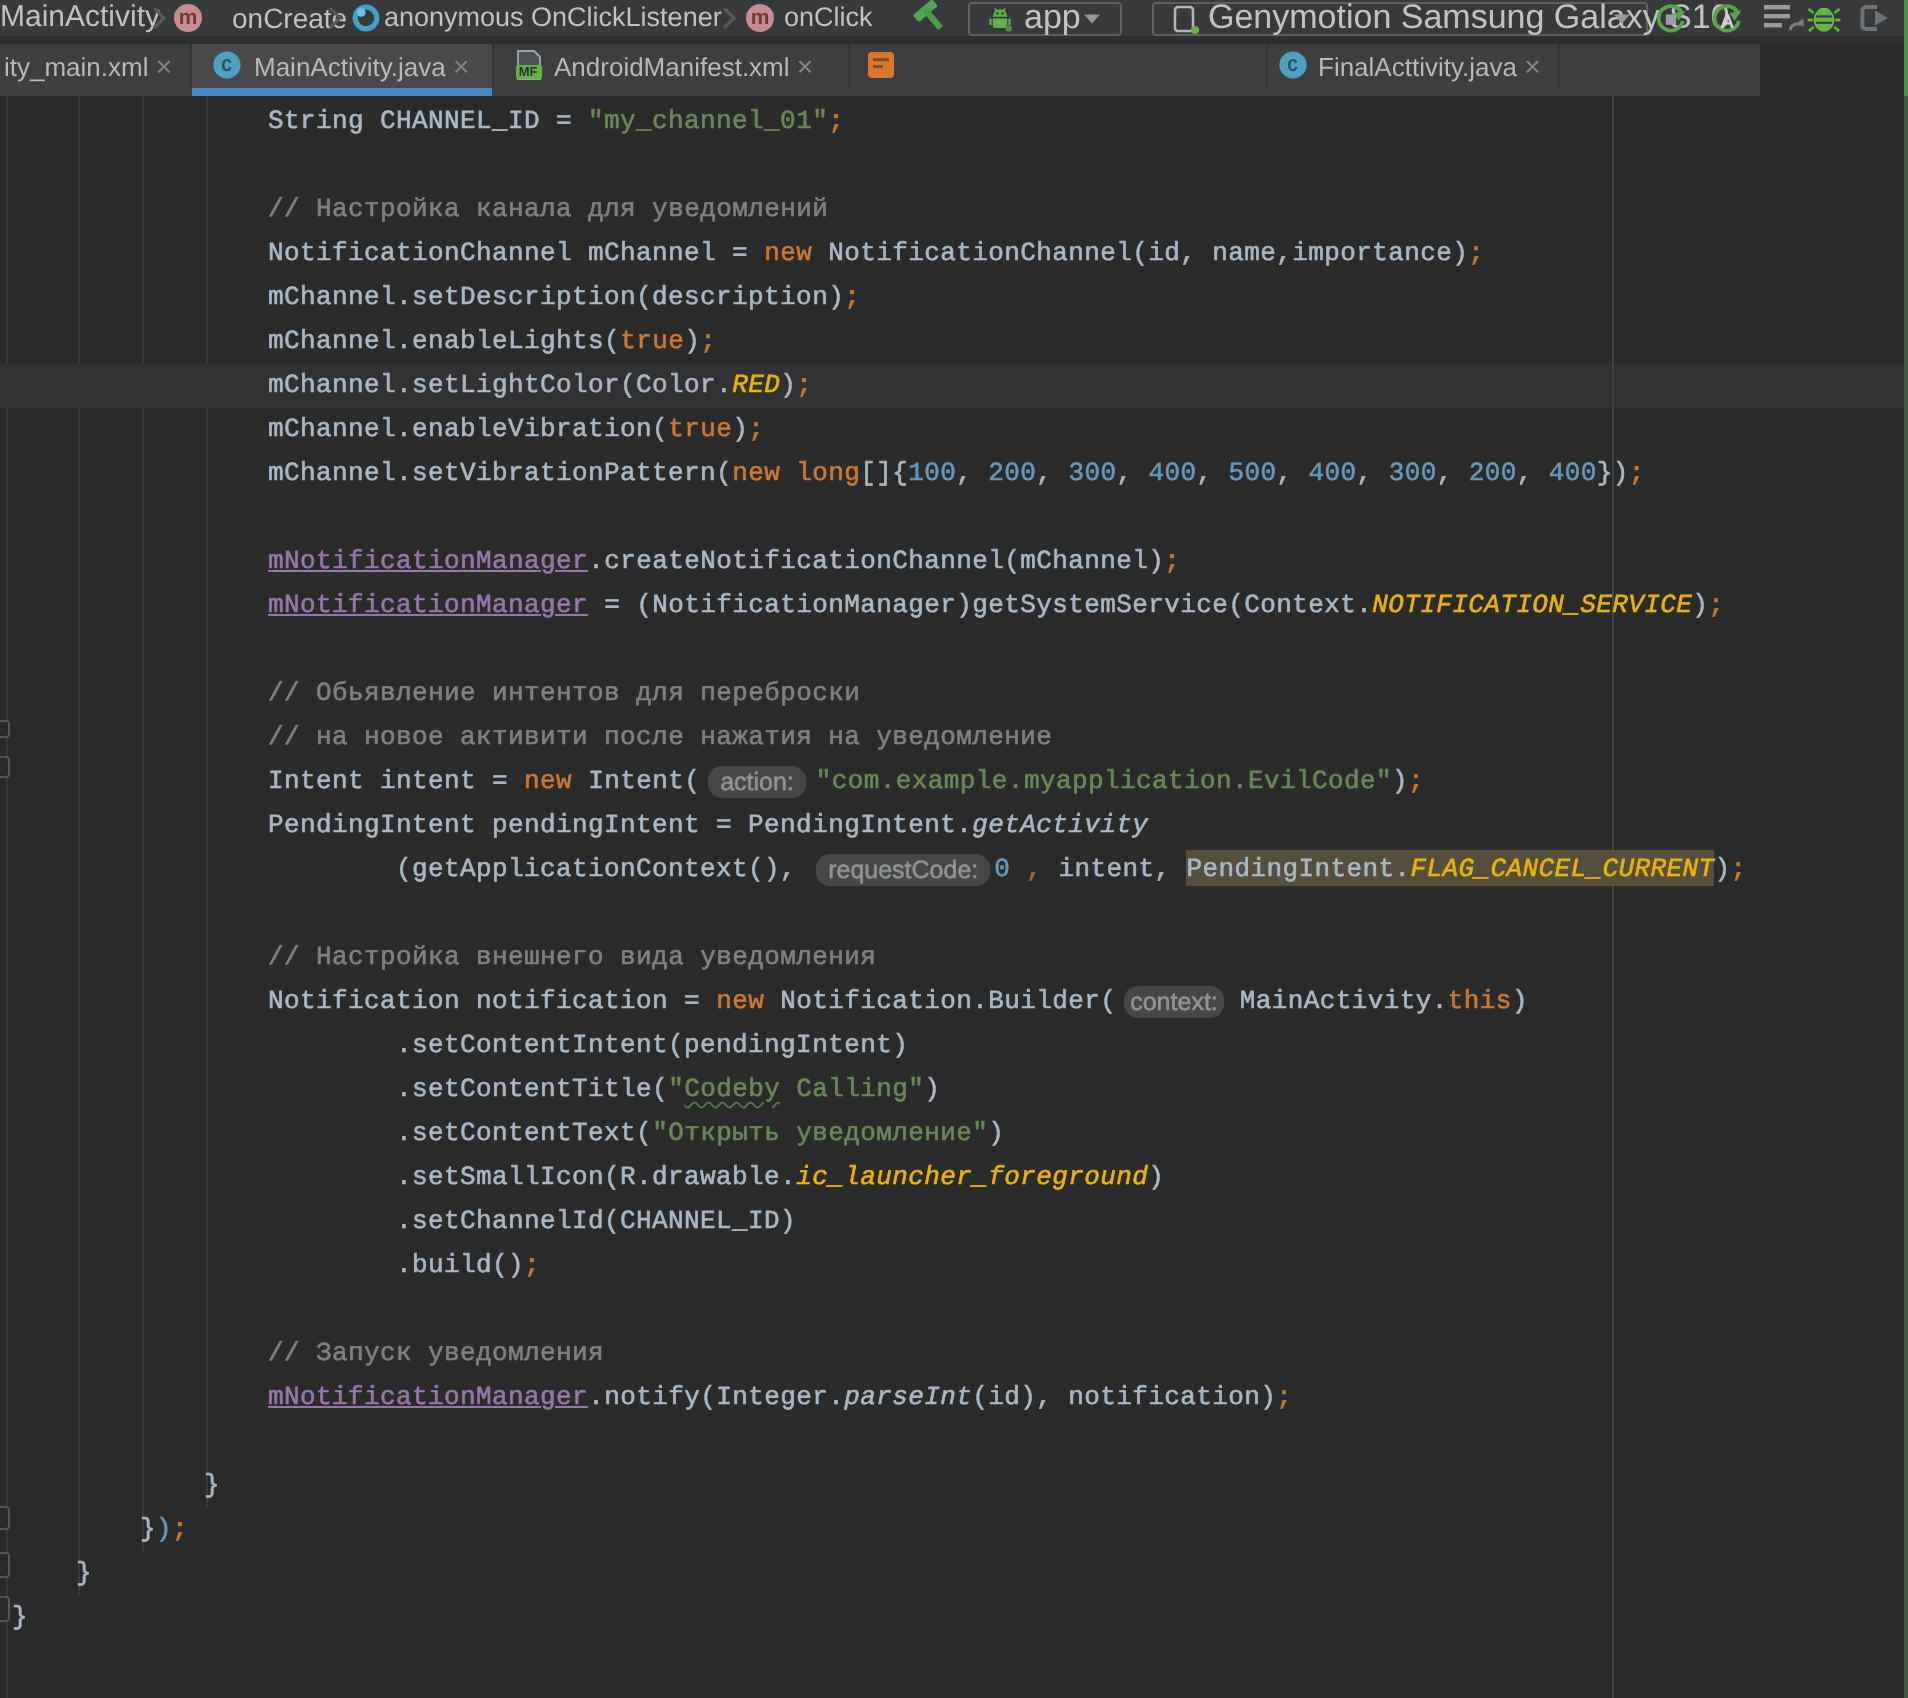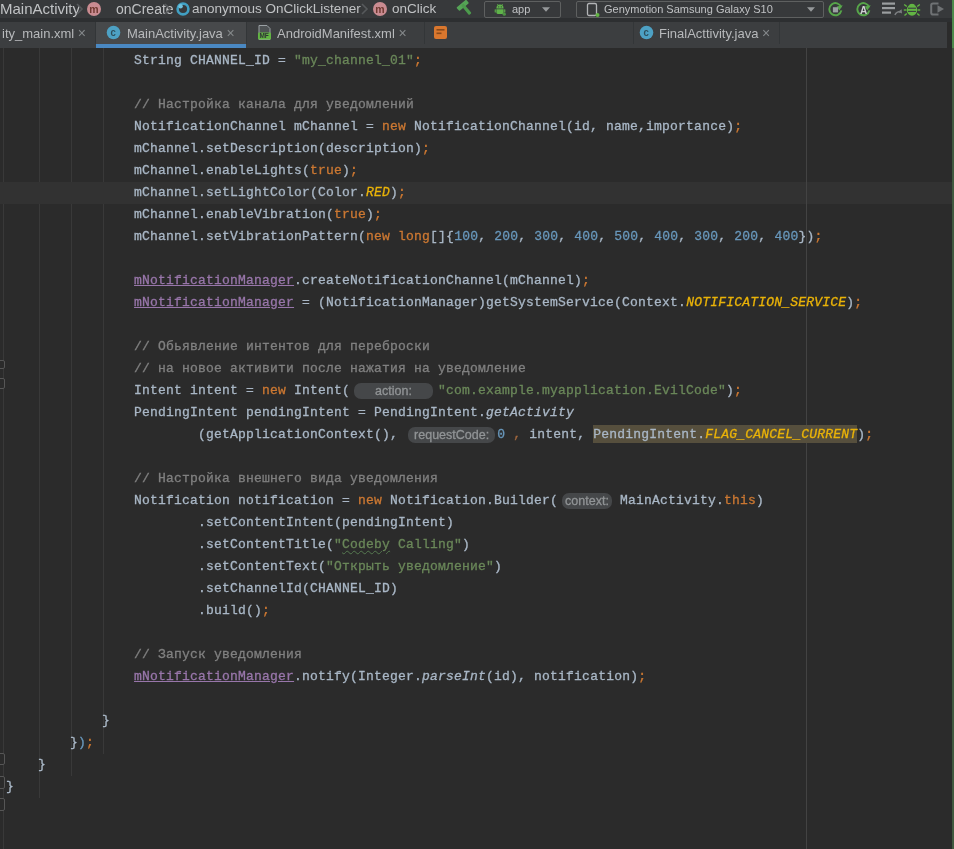--- a/index.html
+++ b/index.html
@@ -1,23 +1,23 @@
 <!DOCTYPE html>
 <html><head><meta charset="utf-8">
 <style>
 *{margin:0;padding:0;box-sizing:border-box}
 html,body{width:954px;height:849px;overflow:hidden;background:#2b2b2b}
 body{font-family:"Liberation Sans",sans-serif;position:relative}
 
 #nav{position:absolute;left:0;top:0;width:954px;height:18px;background:#37393b}
-#nav .t{position:absolute;top:0;height:18px;line-height:18px;font-size:11px;color:#c0c2c4;white-space:nowrap}
+#nav .t{position:absolute;top:0;height:18px;line-height:18px;font-size:17px;color:#c0c2c4;white-space:nowrap}
 .micon{position:absolute;top:2px;width:14px;height:14px;border-radius:50%;background:#c98b91;color:#703a31;
  font-size:10.5px;font-weight:bold;text-align:center;line-height:14px;font-family:"Liberation Sans",sans-serif}
 
-#tabs{position:absolute;left:0;top:18px;width:947px;height:30px;background:#3c3e40}
+#tabs{position:absolute;left:0;top:18px;width:880px;height:30px;background:#3c3e40}
 .tab{position:absolute;top:3.5px;height:23px;line-height:22px;font-size:13px;color:#b7b9bb;white-space:nowrap}
 .tabsep{position:absolute;top:3.5px;height:22.5px;width:1px;background:#333638}
 #activetab{position:absolute;top:3.5px;height:22.5px;background:#47494b}
 #underline{position:absolute;top:26px;height:4px;background:#4a88c2}
 .x{color:#85898b;font-size:14px}
 
 #editor{position:absolute;left:0;top:48px;width:954px;height:801px;background:#2b2b2b}
 .vg{position:absolute;width:1px;background:#393939;top:0}
 #caretline{position:absolute;left:0;top:134px;width:954px;height:22px;background:#323232}
 #marginline{position:absolute;left:806px;top:0;width:1px;height:801px;background:#434343}
@@ -58,29 +58,30 @@
 <div class="ln">                mChannel.enableLights(<span class="k">true</span>)<span class="k">;</span></div>
 <div class="ln">                mChannel.setLightColor(Color.<span class="q">RED</span>)<span class="k">;</span></div>
 <div class="ln">                mChannel.enableVibration(<span class="k">true</span>)<span class="k">;</span></div>
 <div class="ln">                mChannel.setVibrationPattern(<span class="k">new</span> <span class="k">long</span>[]{<span class="n">100</span>, <span class="n">200</span>, <span class="n">300</span>, <span class="n">400</span>, <span class="n">500</span>, <span class="n">400</span>, <span class="n">300</span>, <span class="n">200</span>, <span class="n">400</span>})<span class="k">;</span></div>
 <div class="ln"></div>
 <div class="ln">                <span class="f">mNotificationManager</span>.createNotificationChannel(mChannel)<span class="k">;</span></div>
 <div class="ln">                <span class="f">mNotificationManager</span> = (NotificationManager)getSystemService(Context.<span class="q">NOTIFICATION_SERVICE</span>)<span class="k">;</span></div>
 <div class="ln"></div>
 <div class="ln">                <span class="c">// Обьявление интентов для переброски</span></div>
 <div class="ln">                <span class="c">// на новое активити после нажатия на уведомление</span></div>
-<div class="ln">                Intent intent = <span class="k">new</span> Intent(<span class="pill" style="margin:0 5px 0 4px;padding:0 21px">action:</span><span class="s">"com.example.myapplication.EvilCode"</span>)<span class="k">;</span></div>
+<div class="ln">                Intent intent = <span class="k">new</span> Intent(<span class="pill" style="margin:0 5px 0 4px;padding:0 6px">action:</span><span class="s">"com.example.myapplication.EvilCode"</span>)<span class="k">;</span></div>
 <div class="ln">                PendingIntent pendingIntent = PendingIntent.<span class="i">getActivity</span></div>
 <div class="ln">                        (getApplicationContext(), <span class="pill" style="margin:0 2px;padding:0 6px">requestCode:</span><span class="n">0</span> <span class="k2">,</span> intent, <span class="hl">PendingIntent.<span class="q">FLAG_CANCEL_CURRENT</span></span>)<span class="k">;</span></div>
 <div class="ln"></div>
 <div class="ln">                <span class="c">// Настройка внешнего вида уведомления</span></div>
 <div class="ln">                Notification notification = <span class="k">new</span> Notification.Builder(<span class="pill" style="margin:0 0 0 4px;padding:0 3px">context:</span> MainActivity.<span class="k">this</span>)</div>
 <div class="ln">                        .setContentIntent(pendingIntent)</div>
 <div class="ln">                        .setContentTitle(<span class="s">"</span><span class="s sw">Codeby</span><span class="s"> Calling"</span>)</div>
 <div class="ln">                        .setContentText(<span class="s">"Открыть уведомление"</span>)</div>
+<div class="ln">                        .setSmallIcon(R.drawable.<span class="q">ic_launcher_foreground</span>)</div>
 <div class="ln">                        .setChannelId(CHANNEL_ID)</div>
 <div class="ln">                        .build()<span class="k">;</span></div>
 <div class="ln"></div>
 <div class="ln">                <span class="c">// Запуск уведомления</span></div>
 <div class="ln">                <span class="f">mNotificationManager</span>.notify(Integer.<span class="i">parseInt</span>(id), notification)<span class="k">;</span></div>
 <div class="ln"></div>
 <div class="ln">            }</div>
 <div class="ln">        }<span class="pb">)</span><span class="k">;</span></div>
 <div class="ln">    }</div>
 <div class="ln">}</div>

